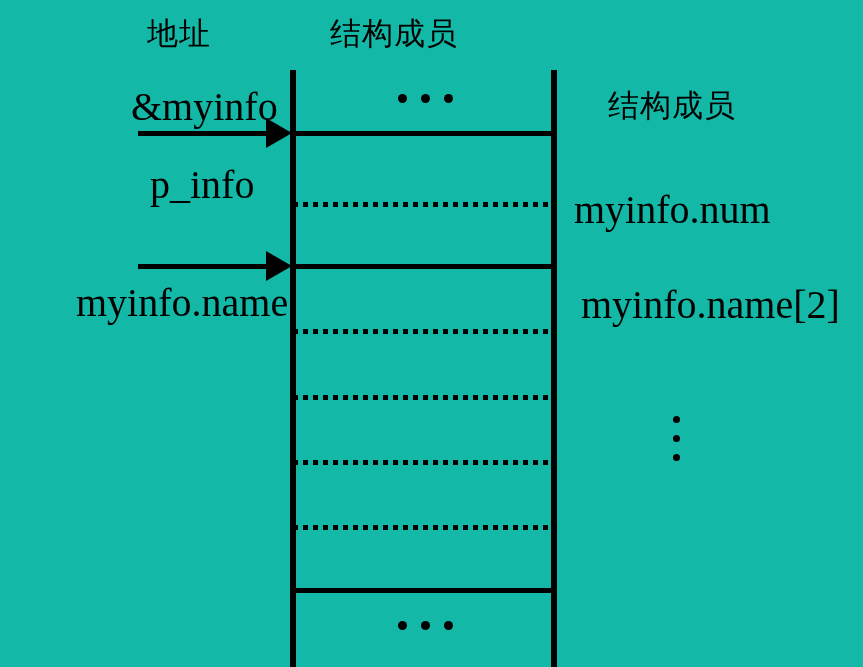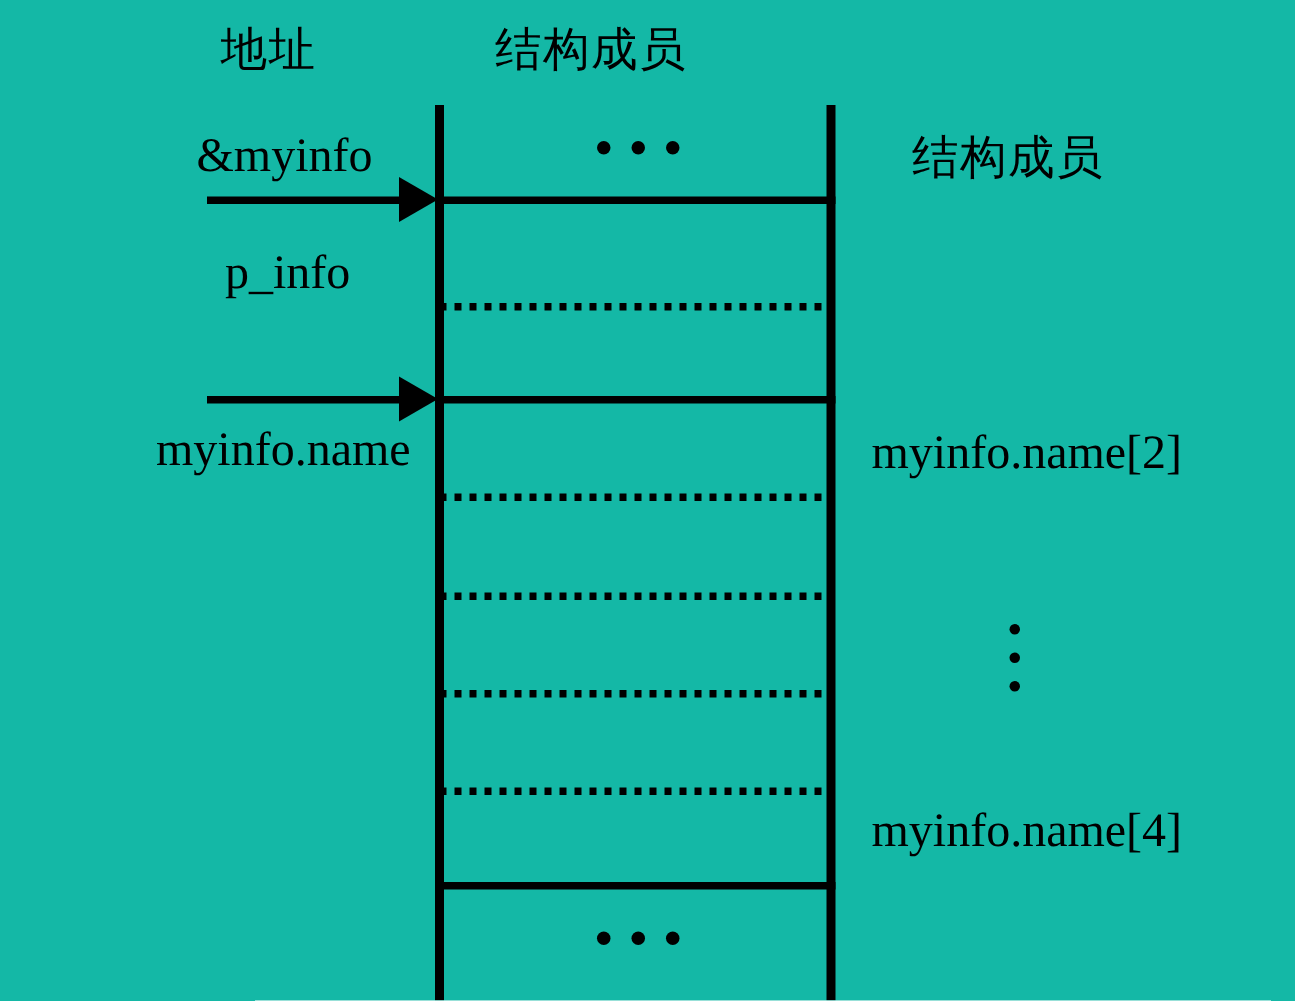--- a/index.html
+++ b/index.html
@@ -22,21 +22,21 @@
     color: #000000;
     line-height: 1;
   }
   .cjk {
     font-family: "DejaVu Sans", "Liberation Sans", sans-serif;
     font-size: 31px;
     letter-spacing: 1px;
   }
   .latin {
     font-family: "Liberation Serif", "DejaVu Serif", serif;
-    font-size: 32px;
+    font-size: 40px;
   }
   
   .vrule {
     position: absolute;
     width: 6px;
     background: #000000;
   }
   
   .hsolid {
     position: absolute;
@@ -133,26 +133,26 @@
   <div class="ashaft" style="left:138px; top:131px; width:130px;"></div>
   <div class="ahead" style="left:266px; top:118px;"></div>
 
   <div class="ashaft" style="left:138px; top:264px; width:130px;"></div>
   <div class="ahead" style="left:266px; top:251px;"></div>
 
   <div class="txt latin" style="left:131px; top:87px;">&amp;myinfo</div>
 
   <div class="txt latin" style="left:150px; top:165px;">p_info</div>
 
-  <div class="txt latin" style="left:76px; top:283px;margin-left:28px;">myinfo.name</div>
+  <div class="txt latin" style="left:76px; top:283px;">myinfo.name</div>
 
+  <div class="txt latin" style="left:574px; top:190px;">myinfo.num</div>
 
   <div class="txt latin" style="left:581px; top:285px;">myinfo.name[2]</div>
 
-  <div class="txt latin" style="left:581px; top:537px;">myinfo.name[4]</div>
 
   <div class="vdots" style="left:673px; top:416px;">
     <i></i>
       <i></i>
       <i></i>
   </div>
 
 </div>
 
 </body></html>

